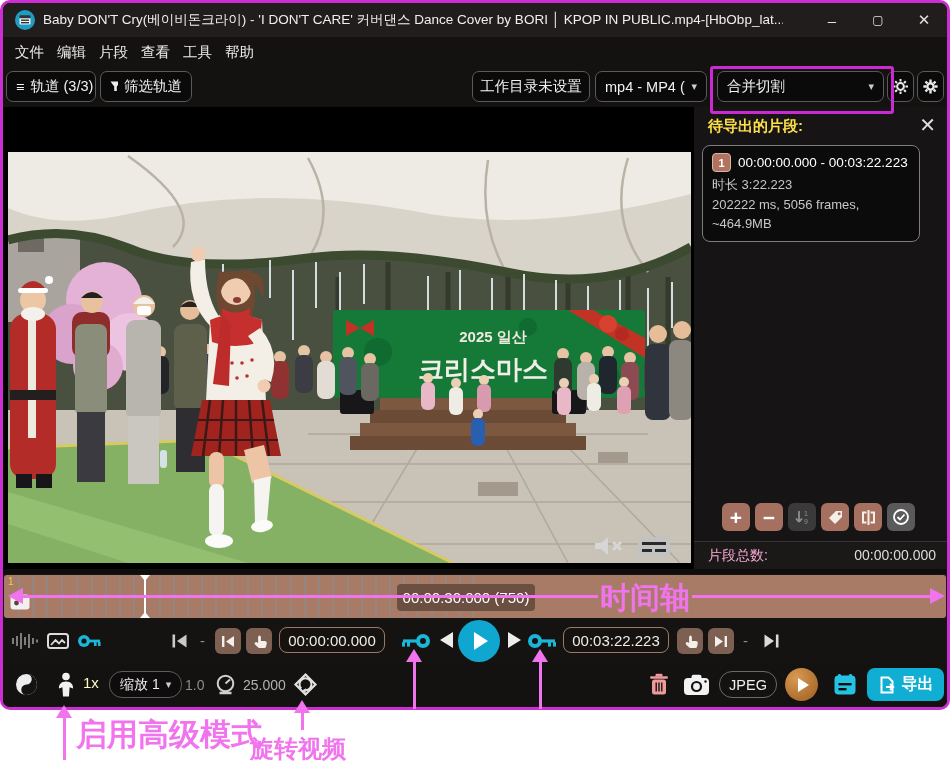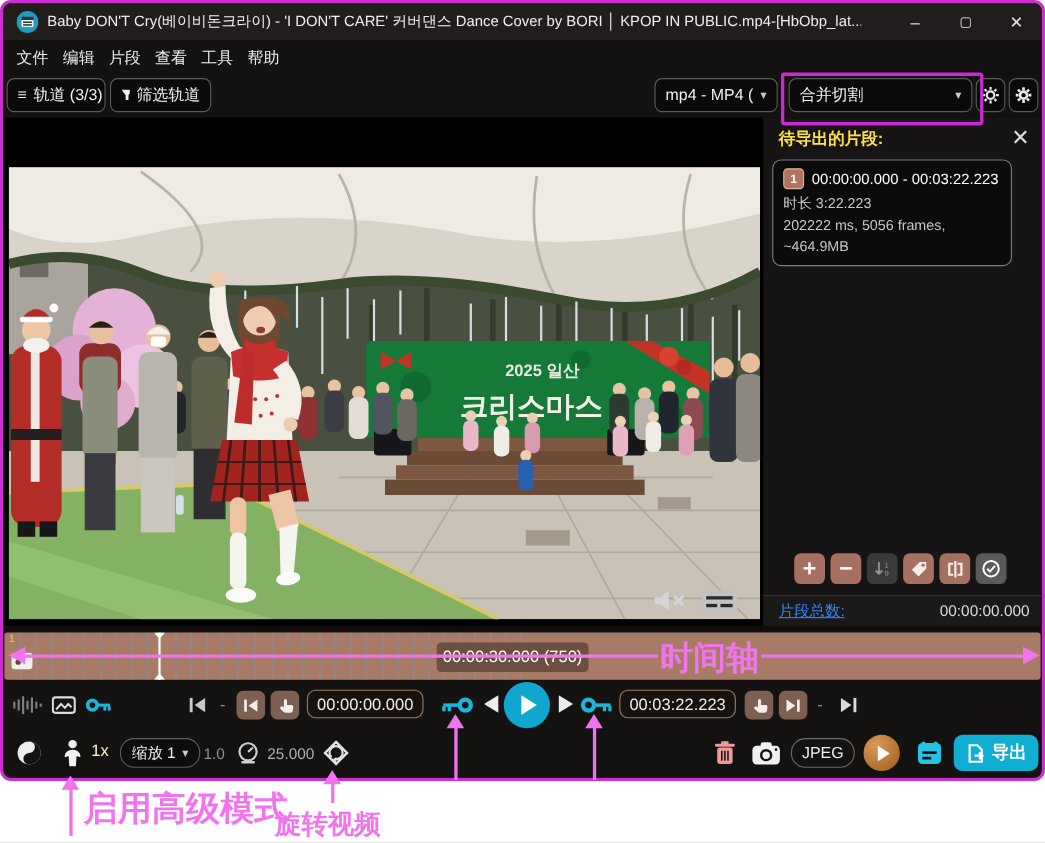--- a/index.html
+++ b/index.html
@@ -27,21 +27,21 @@
   .segcard{position:absolute;left:8px;top:38px;width:218px;box-sizing:border-box;border:1px solid #7d7d7d;border-radius:8px;background:#0c0b0b;padding:7px 9px;}
   .segline1{display:flex;align-items:center;gap:7px;color:#ffffff;font-size:13.5px;white-space:nowrap;}
   .segbadge{display:inline-flex;align-items:center;justify-content:center;width:17px;height:17px;background:#b0735f;border:1px solid #d8b6a5;border-radius:4px;color:#fff;font-size:11px;font-weight:bold;}
   .segmeta{color:#c9c7c5;font-size:13px;line-height:1.5;margin-top:3px;white-space:nowrap;}
   .actions{position:absolute;left:28px;top:396px;display:flex;gap:5px;}
   .abtn{width:28px;height:28px;border-radius:6px;display:flex;align-items:center;justify-content:center;}
   .abtn.brown{background:#a5705f;}
   .abtn.gray{background:#3a3a3a;}
   .abtn.mid{background:#5a5a5a;}
   .totalrow{position:absolute;left:0;bottom:0;width:100%;height:27px;background:#1b1918;border-top:1px solid #343434;}
-  .total-label{position:absolute;left:14px;top:5px;color:#3b82f6;font-size:14px;text-decoration:underline;}
+  .total-label{position:absolute;left:14px;top:5px;color:#f9a8d4;font-size:14px;}
   .total-value{position:absolute;right:12px;top:5px;color:#dddcdb;font-size:14px;}
   
   .timeline{position:absolute;left:0;top:571px;width:100%;height:45px;background:#181414;}
   .segment-bar{position:absolute;left:1px;top:1px;right:1px;bottom:1px;background:#a87b67;border-radius:3px;overflow:hidden;}
   .kf{position:absolute;top:0;width:2px;height:100%;background:#8b8b8b;opacity:.65;}
   .playhead{position:absolute;top:0;width:2px;height:100%;background:#ffffff;}
   .playhead:before,.playhead:after{content:"";position:absolute;left:-4px;border-left:5px solid transparent;border-right:5px solid transparent;}
   .playhead:before{top:0;border-top:6px solid #fff;}
   .playhead:after{bottom:0;border-bottom:6px solid #fff;}
   .tl-num{position:absolute;left:4px;top:1px;color:#e8d34b;font-size:10px;}
@@ -110,20 +110,23 @@
     <div class="toolbar">
       <div class="tbtn" style="left:3px;width:90px;">
         <span>≡</span>
         <span>轨道 (3/3)</span>
       </div>
       <div class="tbtn" style="left:97px;width:92px;">
         <svg width="11" height="11">
             <path d="M0.5,0.5 H10.5 L6.8,5.5 V10 L4.2,10 V5.5 Z" fill="#ededed"></path>
           </svg>
         <span>筛选轨道</span>
+      </div>
+      <div class="tbtn" style="left:469px;width:118px;justify-content:center;">
+        <span>工作目录未设置</span>
       </div>
       <div class="tbtn" style="left:592px;width:112px;">
         <span style="overflow:hidden;max-width:86px;">mp4 - MP4 (M</span>
         <span class="caret">▾</span>
       </div>
       <div class="tbtn" style="left:714px;width:167px;justify-content:space-between;">
         <span>合并切割</span>
         <span class="caret">▾</span>
       </div>
       <div class="tbtn" style="left:884px;width:27px;justify-content:center;padding:0;">

